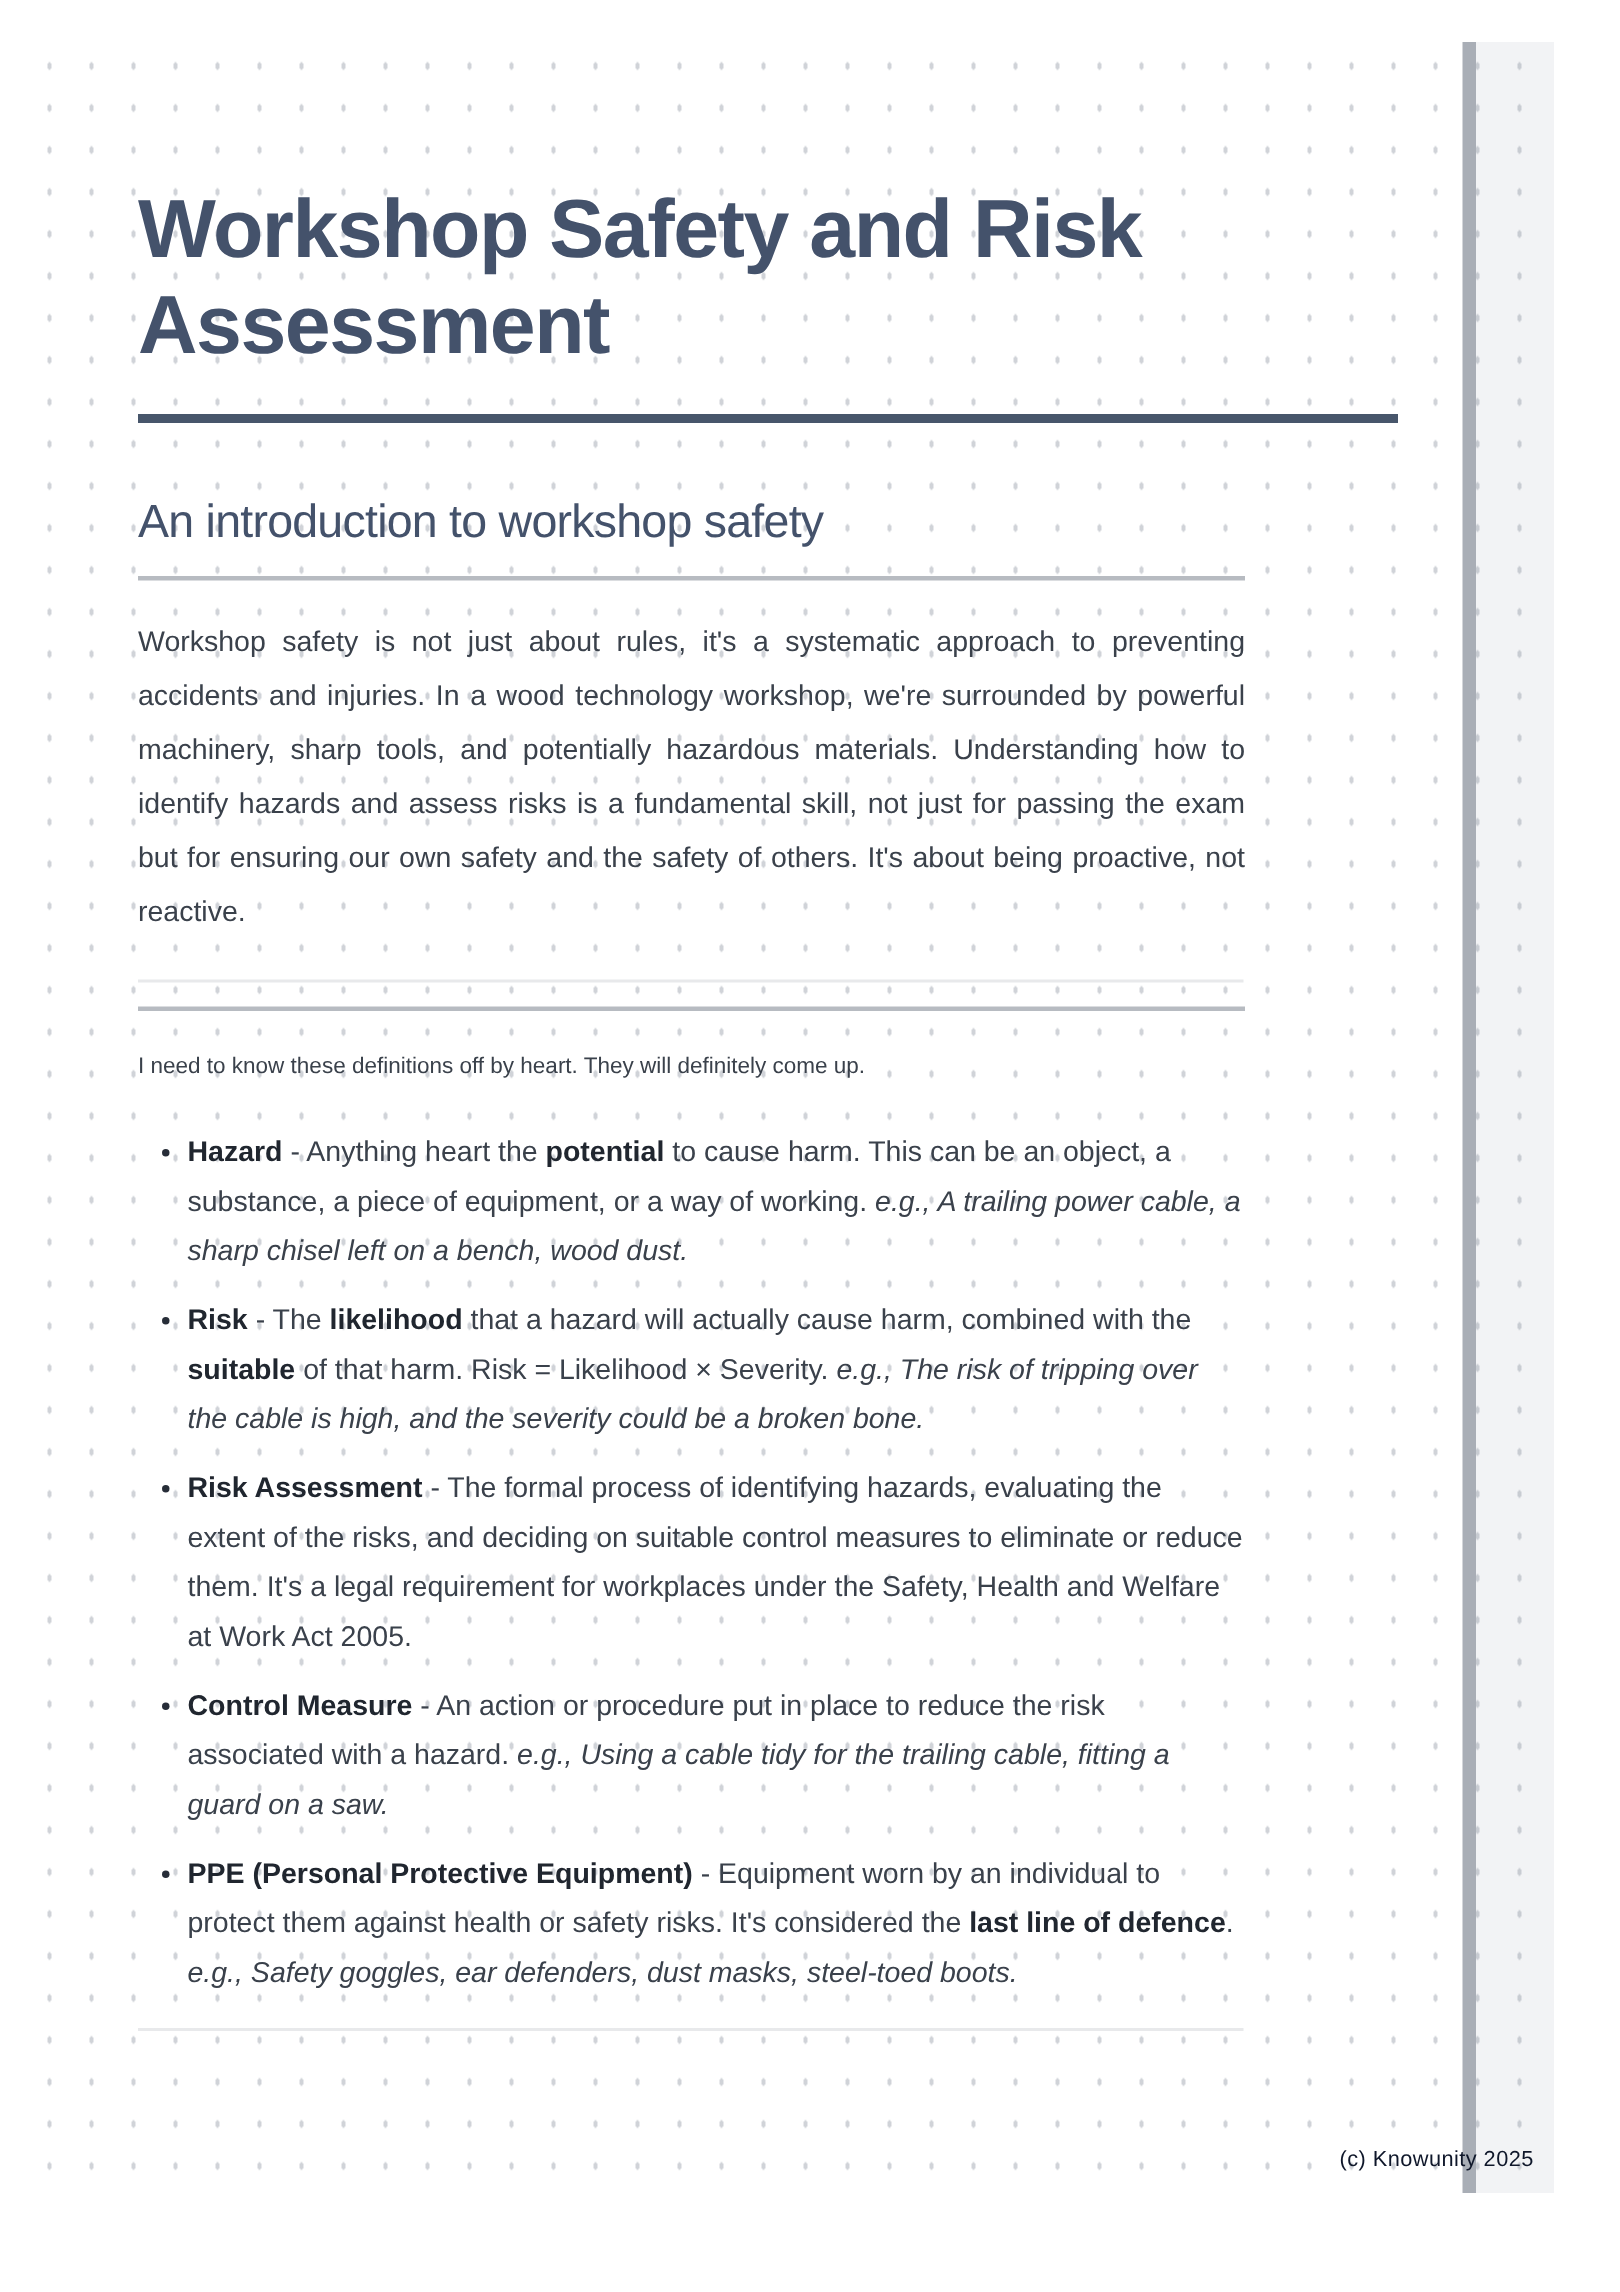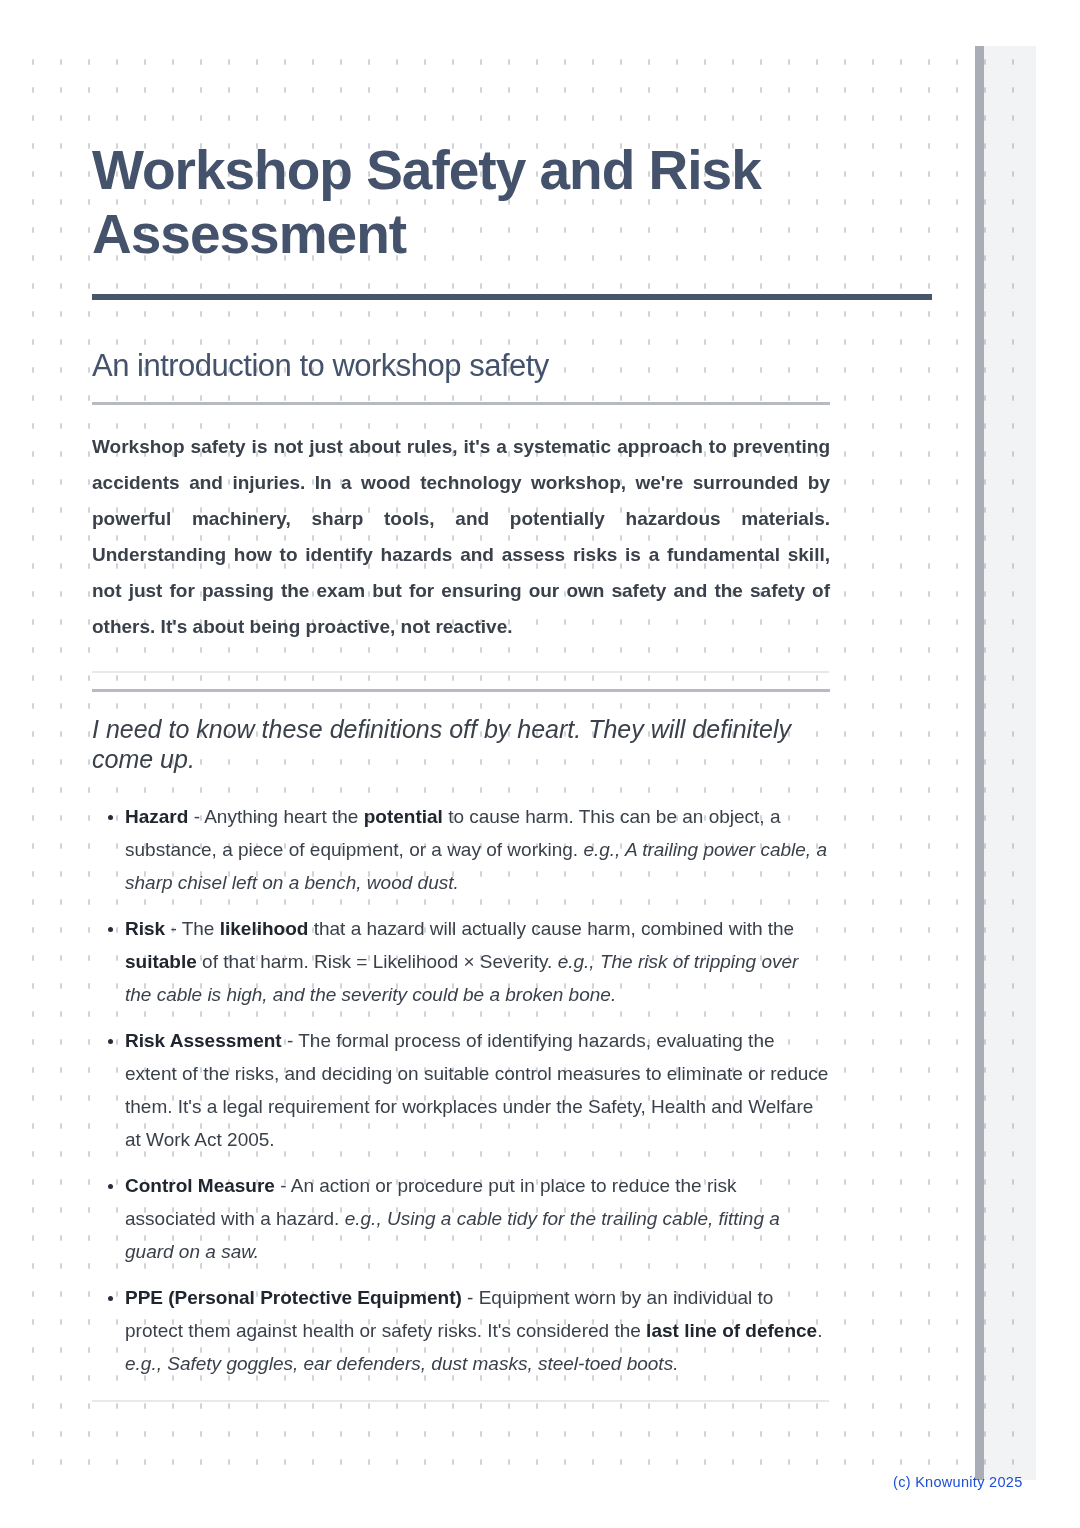--- a/index.html
+++ b/index.html
@@ -2,21 +2,21 @@
 <html><head>
 <meta charset="utf-8">
 <style>
   * { margin:0; padding:0; box-sizing:border-box; }
   html,body { width:1080px; height:1528px; background:#ffffff; overflow:hidden;
               font-family:"Liberation Sans", sans-serif; }
   .canvas { position:relative; width:1080px; height:1528px; background:#ffffff; }
 
   
   .page {
-    position:absolute; left:30px; top:46px; width:1006px; height:1434px;
+    position:absolute; left:30px; top:28px; width:1006px; height:1434px;
     background-color:#ffffff;
     background-image: radial-gradient(1.3px 2.8px at 2px 3px, #d0d3d8 96%, rgba(255,255,255,0));
     background-size:28px 28px;
     background-position:29px 13px;
   }
 
   
   .edge-bar {
     position:absolute; left:945px; top:0; width:9px; height:1434px;
     background:#a9aeb6;
@@ -38,39 +38,38 @@
   .section-heading {
     margin-top:46px; font-size:31px; line-height:40px; font-weight:400;
     color:#44526b; letter-spacing:-0.5px;
   }
   .heading-underline { margin-top:16px; width:738px; height:3px; background:#b7bbc1; }
   .section-heading.second { margin-top:44px; }
 
   .body-para {
     margin-top:24px; font-size:19px; line-height:36px; text-align:justify;
     color:#3a414b;
-    font-weight:bold;
   }
   .soft-divider { margin-top:26px; width:737px; height:2px; background:#e8e9eb; }
   .soft-divider.bottom { margin-top:20px; }
 
-  .intro-line { margin-top:22px; font-size:25px; line-height:30px; color:#3a414b;font-style:italic; }
+  .intro-line { margin-top:22px; font-size:15px; line-height:30px; color:#3a414b; }
 
   ul.def-list { margin-top:26px; padding-left:33px; list-style:disc; }
   ul.def-list li {
     font-size:19px; line-height:33px; color:#3a414b; margin-bottom:13px;
     padding-left:0;
   }
   ul.def-list li::marker { color:#272d38; font-size:17px; }
   .rb { font-weight:700; color:#20262f;margin-top:16px; }
   .ri { font-style:italic; }
 
   .watermark {
-    position:absolute; left:893px; top:1474px; z-index:5;
-    font-size:14.5px; color:#1d4ed8; letter-spacing:0.3px;
+    position:absolute; left:893px; top:1432px; z-index:5;
+    font-size:14.5px; color:#0f172a; letter-spacing:0.3px;
   }
 </style>
 </head>
 <body>
 
 <div class="canvas">
 
   <div class="page">
 
     <div class="content">

